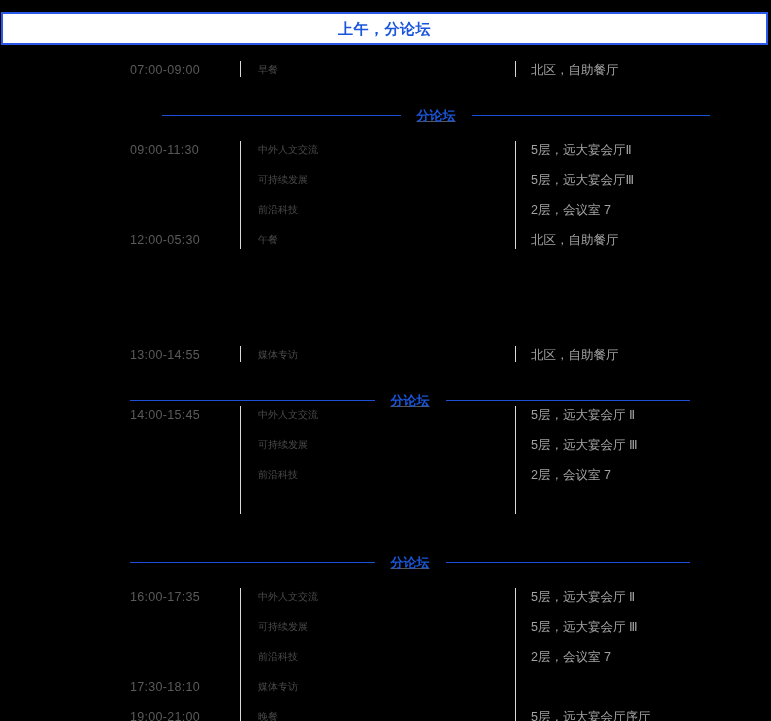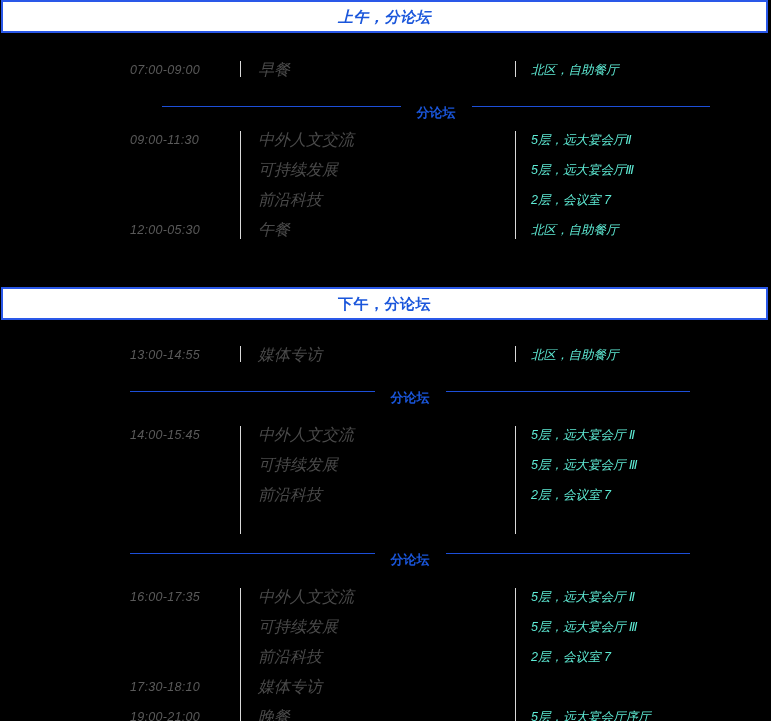--- a/index.html
+++ b/index.html
@@ -42,70 +42,71 @@
     font-size: 15px;
     font-weight: bold;
     letter-spacing: 0.5px;
     line-height: 1;
   }
 
   
   .divider {
     position: absolute;
     display: flex;
+    align-items: center;
     height: 18px;
+    text-decoration: underline;
   }
   .divider-line {
     height: 1px;
     background: #1d4fd8;
     flex: 1 1 auto;
   }
   .divider-label {
     color: #1a56db;
     font-size: 13px;
     font-weight: bold;
     padding: 0 16px;
     white-space: nowrap;
     line-height: 1;
   }
 
   
   .group {
     position: absolute;
     left: 0;
     width: 771px;
-    font-style: italic;
   }
   .row {
     position: relative;
     height: 30px;
     display: flex;
     align-items: center;
   }
   .cell-time {
     position: absolute;
     left: 130px;
     width: 100px;
     font-size: 12.5px;
     color: #5a5a5a;
     letter-spacing: 0.3px;
     white-space: nowrap;
   }
   .cell-topic {
     position: absolute;
     left: 258px;
-    font-size: 16px;
+    font-size: 10px;
     color: #4a4a4a;
     white-space: nowrap;
   }
   .cell-venue {
     position: absolute;
     left: 531px;
     font-size: 12.5px;
-    color: #5eead4;
+    color: #a3a3a3;
     white-space: nowrap;
   }
 
   
   .vrule {
     position: absolute;
     width: 1px;
     background: #d9d9d9;
   }
   .vrule-left  { left: 240px; }
@@ -116,41 +117,41 @@
     width: 1px;
     height: 16px;
     background: #d9d9d9;
   }
 </style>
 </head>
 <body>
 
 <div class="page">
 
-  <div class="section-header" style="top:0px;font-style:italic;">
+  <div class="section-header" style="top:12px;">
     <span class="section-header-title">上午，分论坛</span>
   </div>
 
   <div class="group" style="top:55px;">
     <div class="vsep" style="left:240px; top:6px;"></div>
     <div class="vsep" style="left:515px; top:6px;"></div>
     <div class="row">
       <span class="cell-time">07:00-09:00</span>
       <span class="cell-topic">早餐</span>
       <span class="cell-venue">北区，自助餐厅</span>
     </div>
   </div>
 
   <div class="divider" style="top:106px; left:162px; width:548px;">
     <span class="divider-line"></span>
     <span class="divider-label">分论坛</span>
     <span class="divider-line"></span>
   </div>
 
-  <div class="group" style="top:125px;">
+  <div class="group" style="top:135px;">
     <div class="vrule vrule-left" style="top:6px; height:108px;"></div>
     <div class="vrule vrule-right" style="top:6px; height:108px;"></div>
 
     <div class="row">
       <span class="cell-time">09:00-11:30</span>
       <span class="cell-topic">中外人文交流</span>
       <span class="cell-venue">5层，远大宴会厅Ⅱ</span>
     </div>
     <div class="row">
       <span class="cell-time"></span>
@@ -162,41 +163,38 @@
       <span class="cell-topic">前沿科技</span>
       <span class="cell-venue">2层，会议室 7</span>
     </div>
     <div class="row">
       <span class="cell-time">12:00-05:30</span>
       <span class="cell-topic">午餐</span>
       <span class="cell-venue">北区，自助餐厅</span>
     </div>
   </div>
 
-  <div class="section-header" style="top:287px;">
-    <span class="section-header-title">下午，分论坛</span>
-  </div>
 
   <div class="group" style="top:340px;">
     <div class="vsep" style="left:240px; top:6px;"></div>
     <div class="vsep" style="left:515px; top:6px;"></div>
     <div class="row">
       <span class="cell-time">13:00-14:55</span>
       <span class="cell-topic">媒体专访</span>
       <span class="cell-venue">北区，自助餐厅</span>
     </div>
   </div>
 
   <div class="divider" style="top:391px; left:130px; width:560px;">
     <span class="divider-line"></span>
     <span class="divider-label">分论坛</span>
     <span class="divider-line"></span>
   </div>
 
-  <div class="group" style="top:420px;">
+  <div class="group" style="top:400px;">
     <div class="vrule vrule-left" style="top:6px; height:108px;"></div>
     <div class="vrule vrule-right" style="top:6px; height:108px;"></div>
 
     <div class="row">
       <span class="cell-time">14:00-15:45</span>
       <span class="cell-topic">中外人文交流</span>
       <span class="cell-venue">5层，远大宴会厅 Ⅱ</span>
     </div>
     <div class="row">
       <span class="cell-time"></span>

